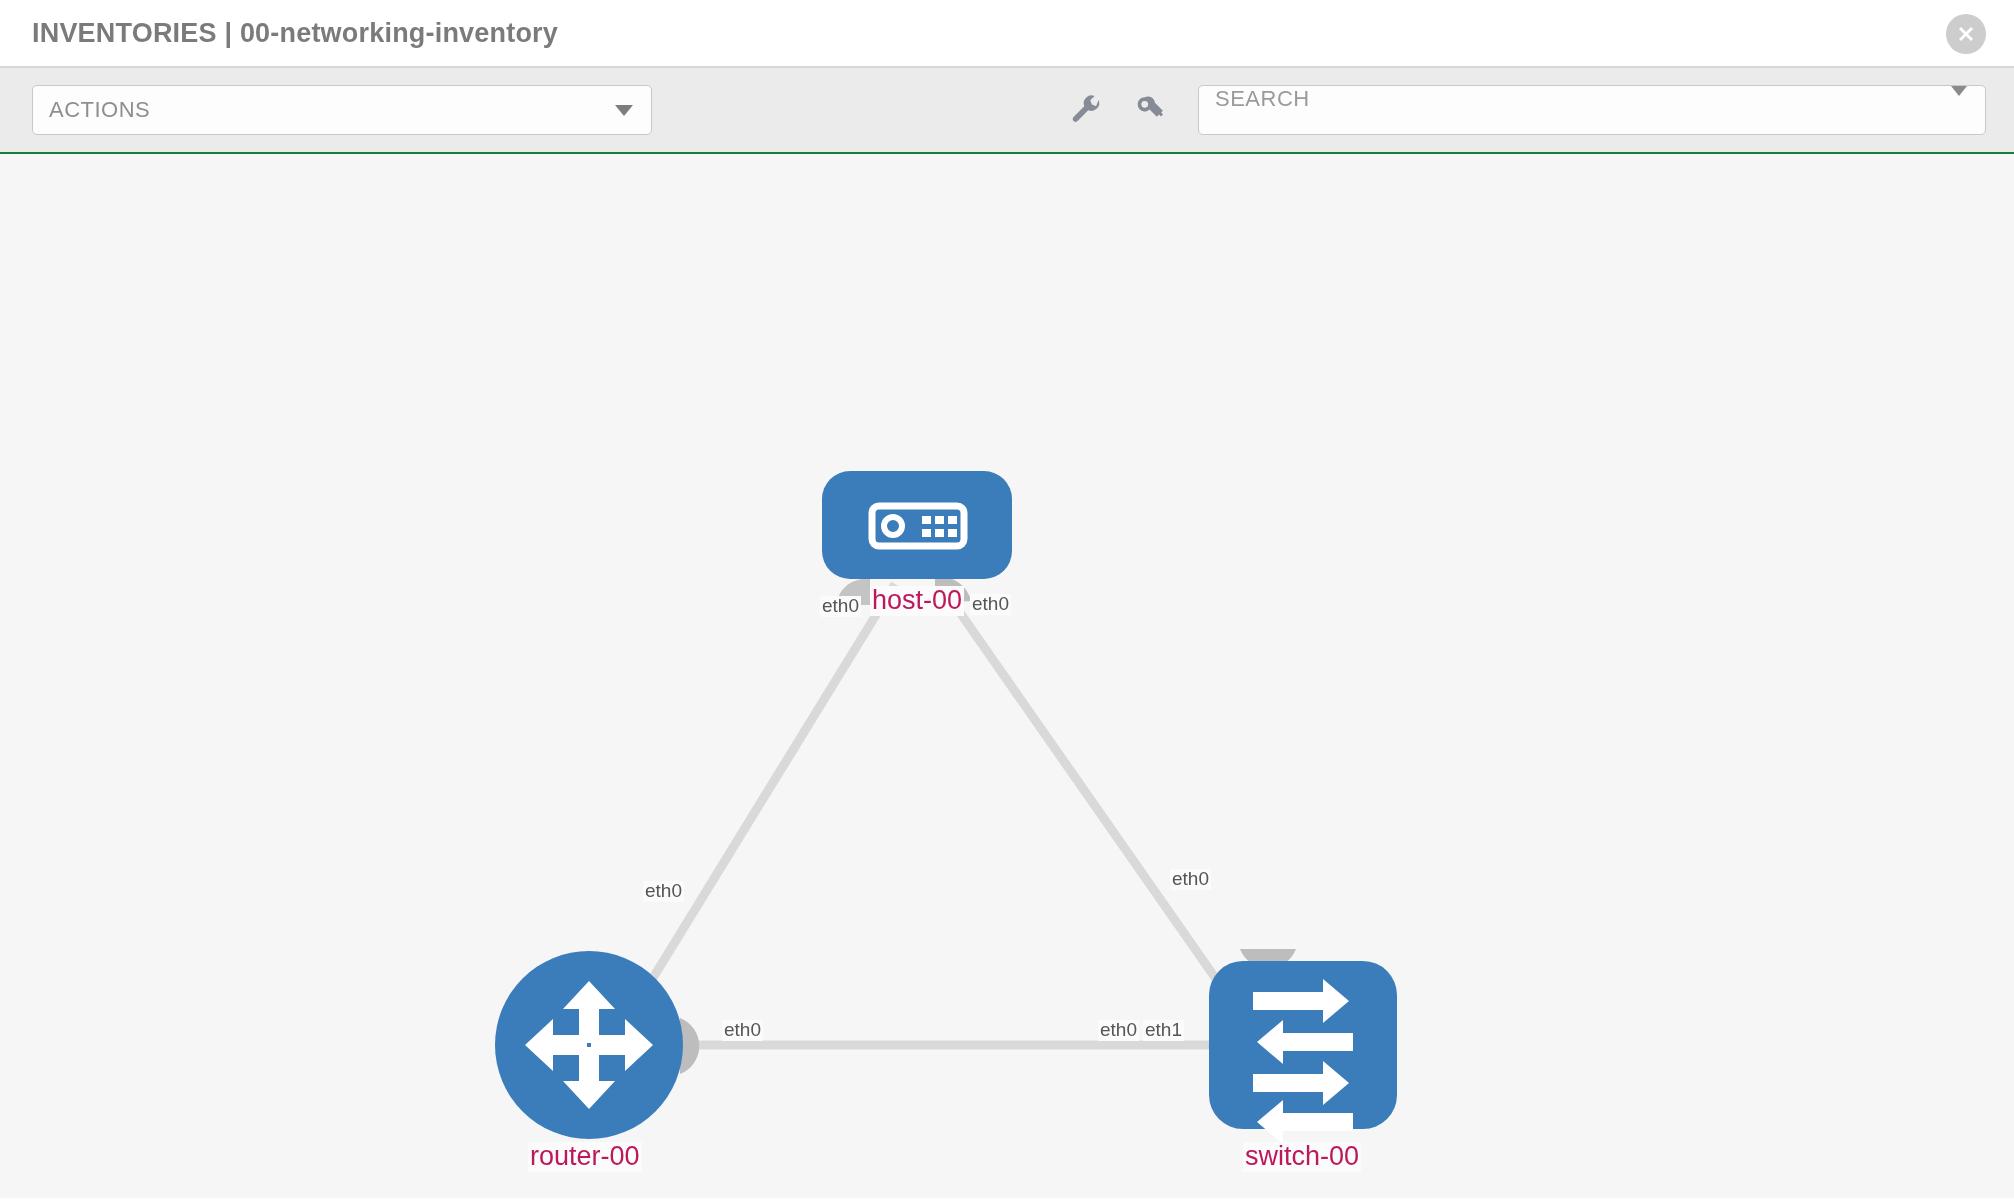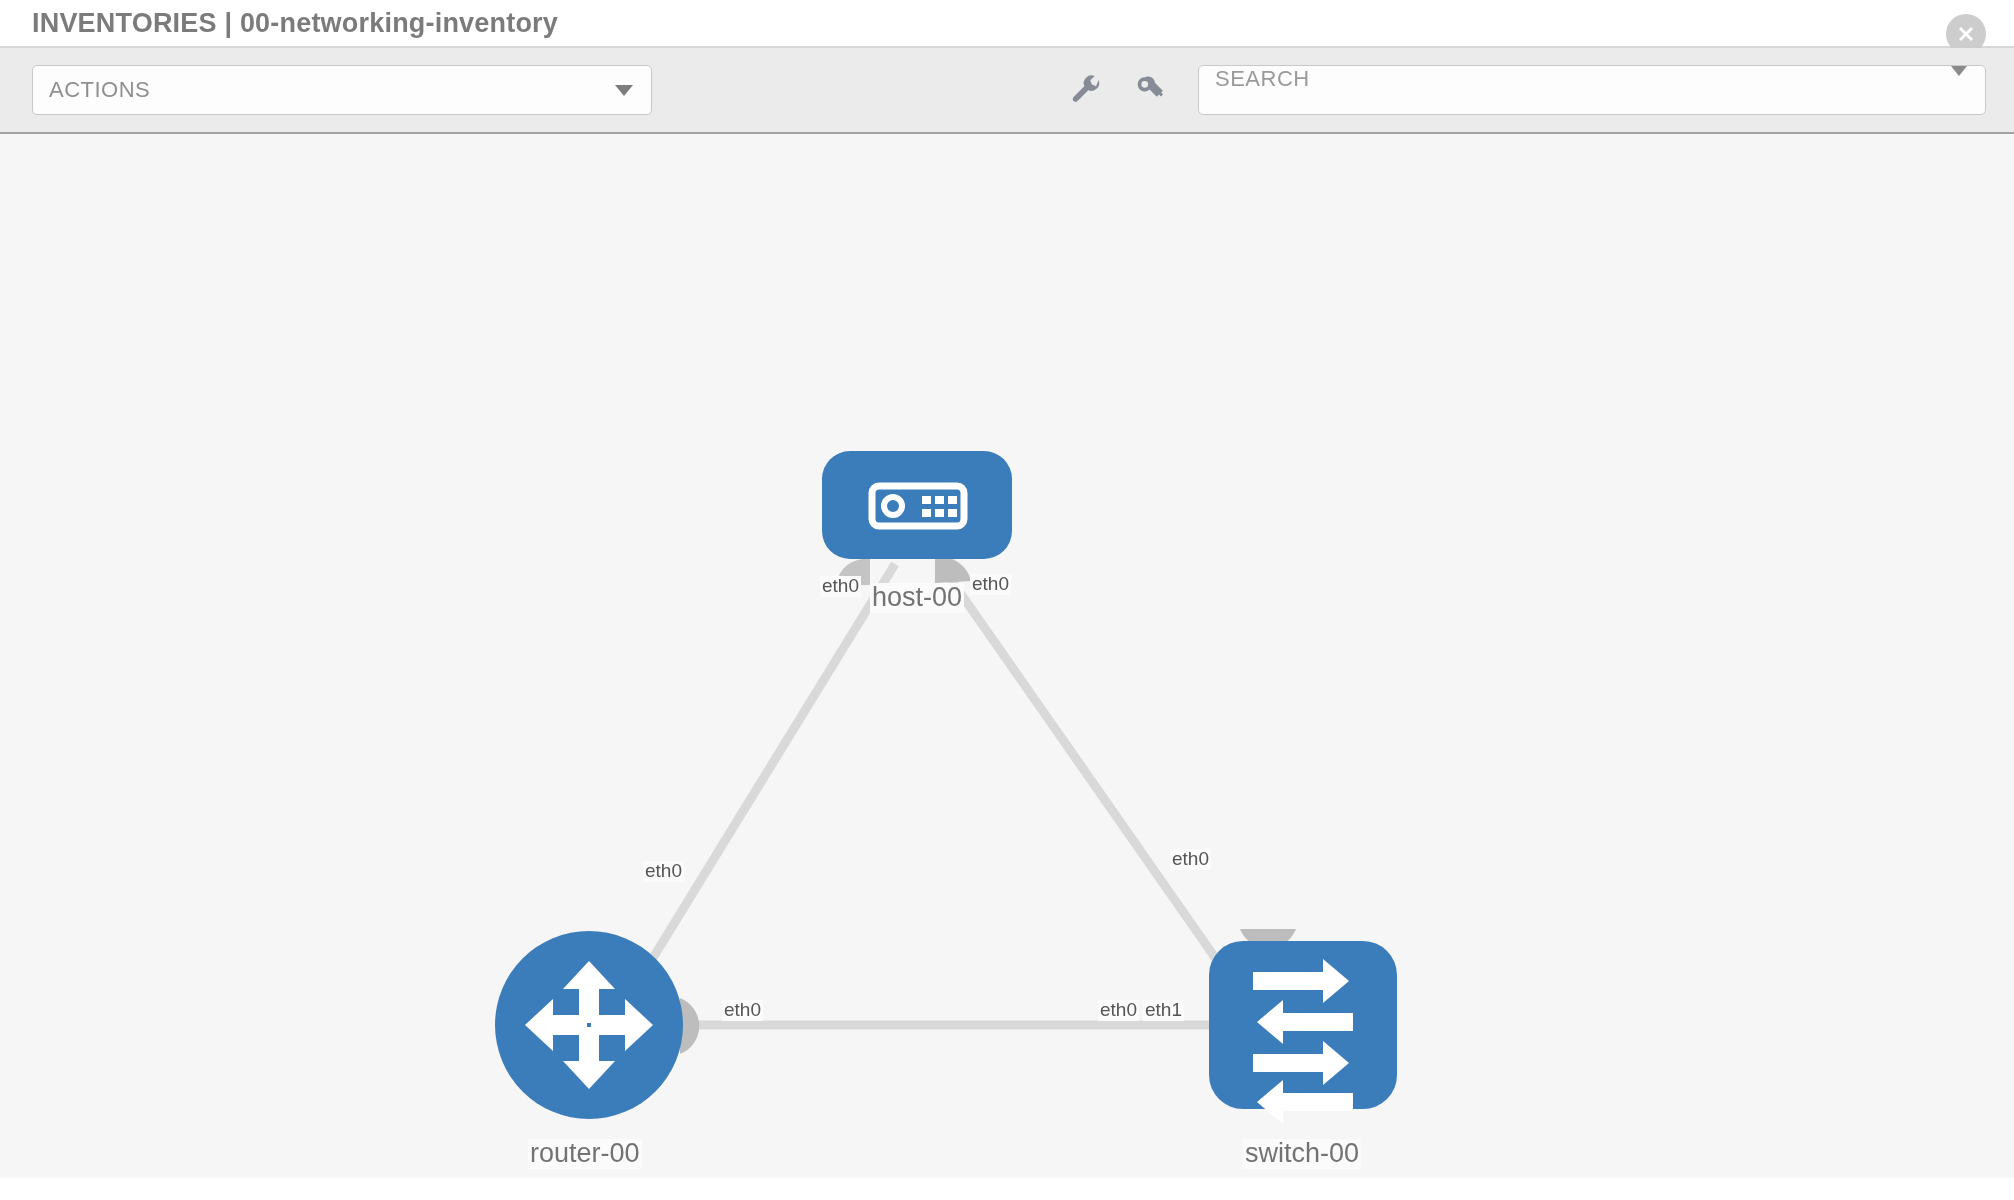--- a/index.html
+++ b/index.html
@@ -8,21 +8,21 @@
     margin: 0; padding: 0;
     width: 2014px; height: 1200px;
     overflow: hidden;
     background: #ffffff;
     font-family: "Liberation Sans", sans-serif;
   }
 
   
   .header {
     position: relative;
-    height: 48px;
+    height: 68px;
     background: #ffffff;
     border-bottom: 2px solid #d7d7d7;
     display: flex;
     align-items: center;
   }
   .page-title {
     margin-left: 32px;
     font-size: 27px;
     font-weight: bold;
     color: #7b7b7b;
@@ -41,21 +41,21 @@
     align-items: center;
     justify-content: center;
   }
   .close-btn svg { display: block; }
 
   
   .toolbar {
     position: relative;
     height: 86px;
     background: #ebebeb;
-    border-bottom: 2px solid #a3a3a3;
+    border-bottom: 2px solid #15803d;
     display: flex;
     align-items: center;
   }
   .actions-select {
     margin-left: 32px;
     width: 620px;
     height: 50px;
     background: #fdfdfd;
     border: 1px solid #c8c8c8;
     border-radius: 5px;
@@ -121,26 +121,25 @@
   .topology-svg {
     position: absolute;
     top: 0; left: 0;
     width: 2014px;
     height: 1044px;
   }
 
   .node-label {
     position: absolute;
     font-size: 27px;
-    color: #737373;
+    color: #be185d;
     background: #fbfbfb;
     white-space: nowrap;
     padding: 0 2px;
     line-height: 1.1;
-    margin-top: 17px;
   }
   .iface-label {
     position: absolute;
     font-size: 19px;
     color: #555555;
     background: #fbfbfb;
     white-space: nowrap;
     padding: 0 2px;
     line-height: 1.1;
   }

